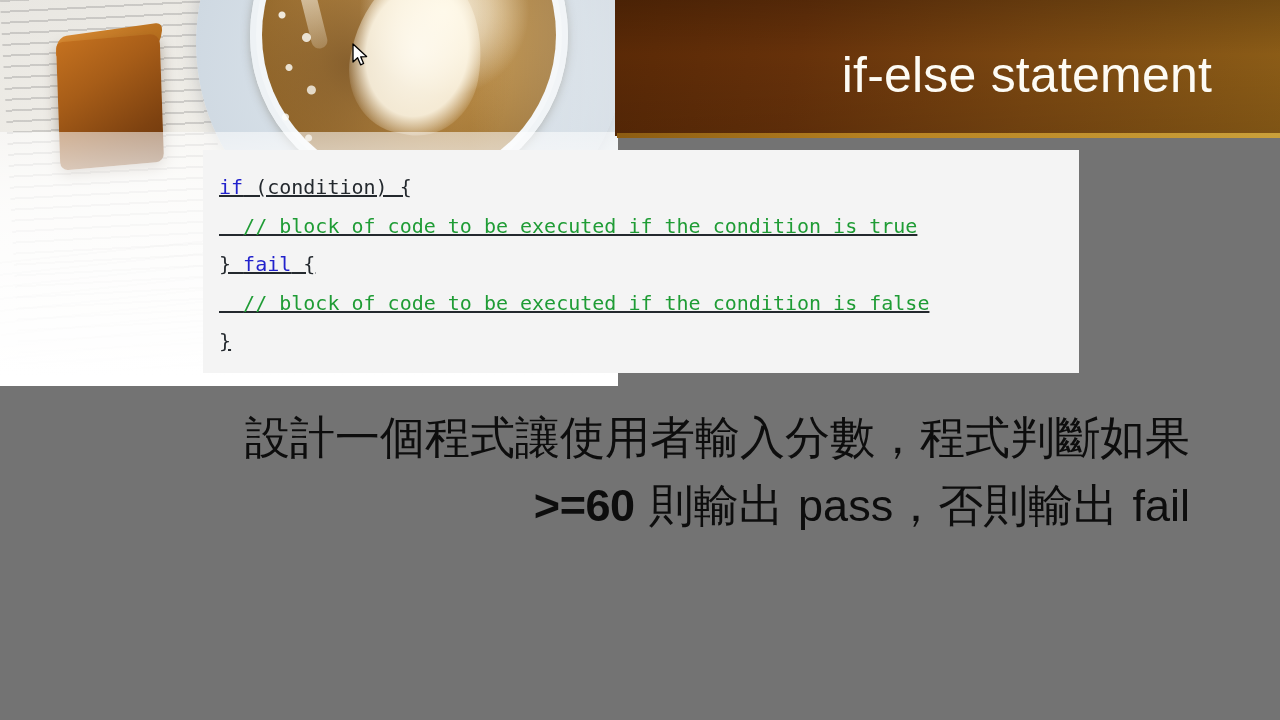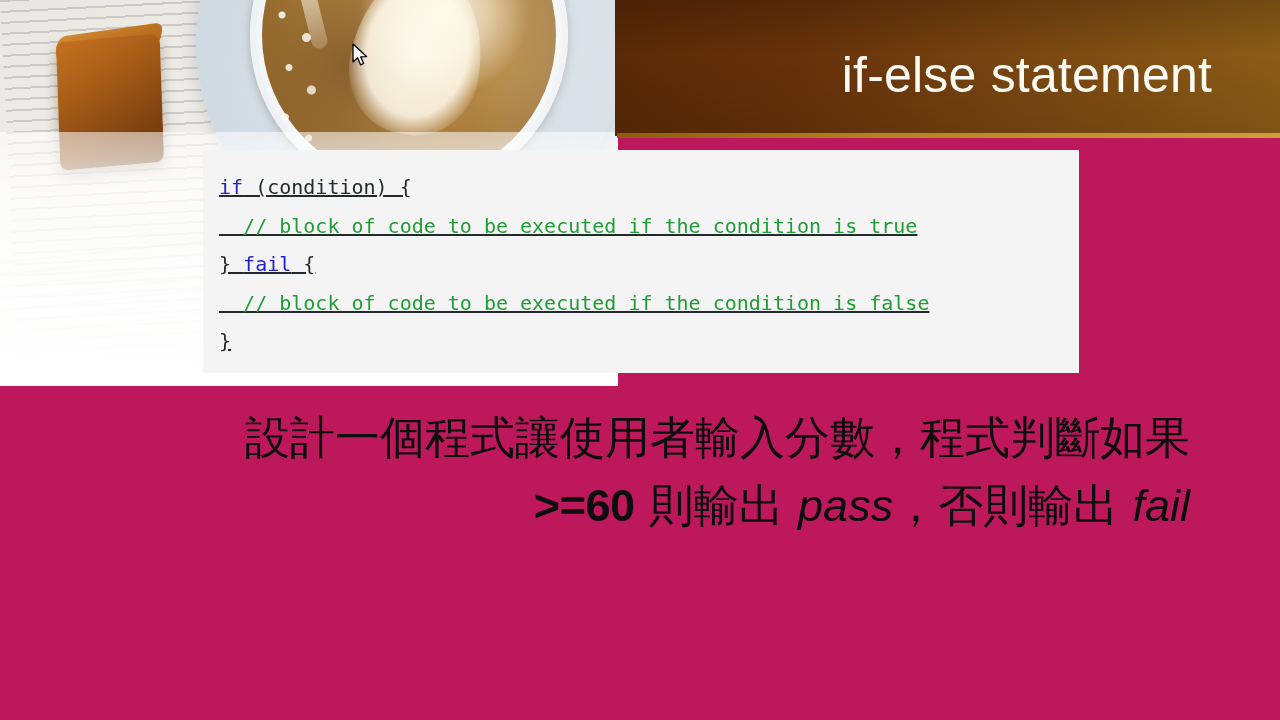--- a/index.html
+++ b/index.html
@@ -5,21 +5,21 @@
   html, body {
     margin: 0;
     padding: 0;
     background: #ffffff;
   }
   #slide {
     position: relative;
     width: 1280px;
     height: 720px;
     overflow: hidden;
-    background: #be185d;
+    background: #737373;
     font-family: "Liberation Sans", sans-serif;
   }
 
   
   .photo {
     position: absolute;
     left: 0;
     top: 0;
     width: 618px;
     height: 386px;
@@ -227,21 +227,20 @@
     text-align: right;
   }
   .lat {
     font-family: Liberation Sans, sans-serif;
     font-weight: 700;
     letter-spacing: -.5px;
   }
   .lat-light {
     font-family: "Liberation Sans", sans-serif;
     font-weight: 400;
-    font-style: italic;
   }
 
   
   .cursor {
     position: absolute;
     left: 352px; top: 43px;
     width: 18px; height: 26px;
     pointer-events: none;
   }
 </style>

